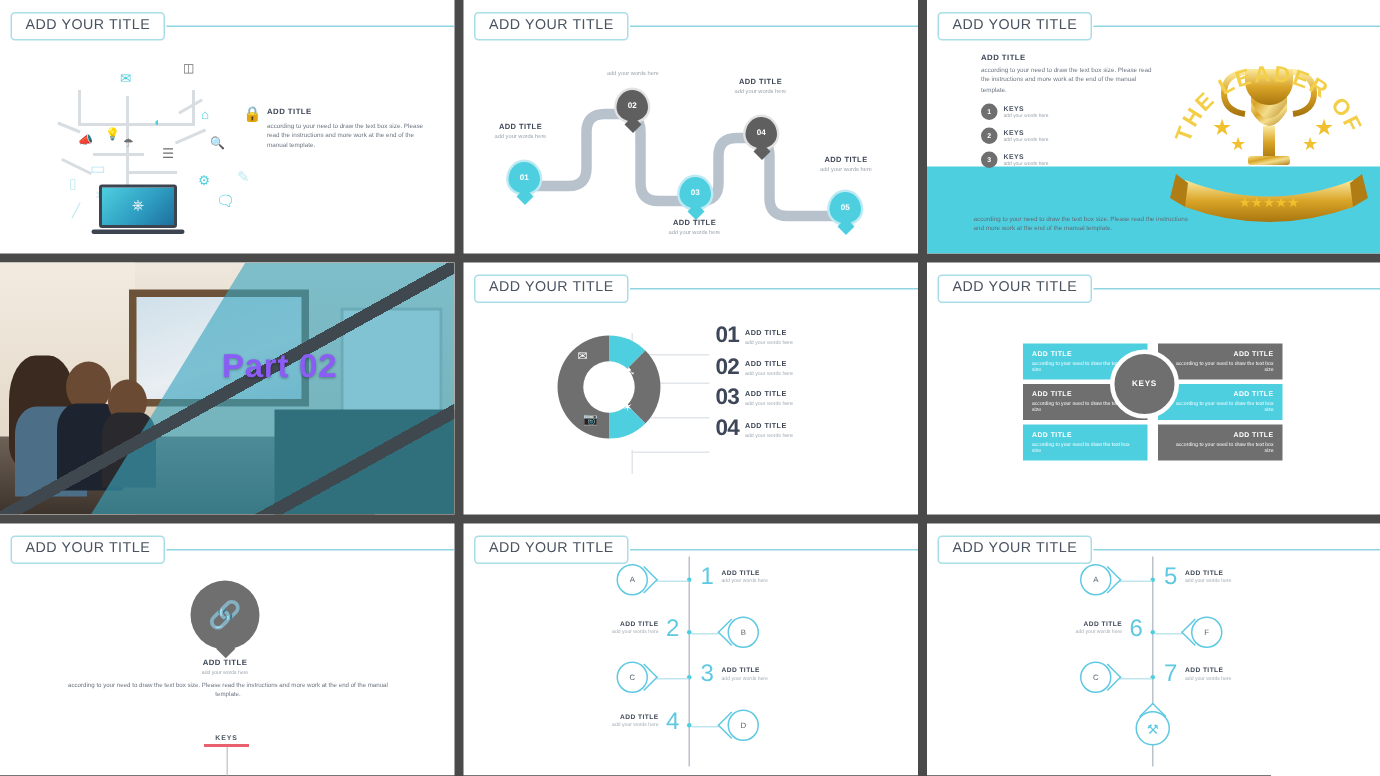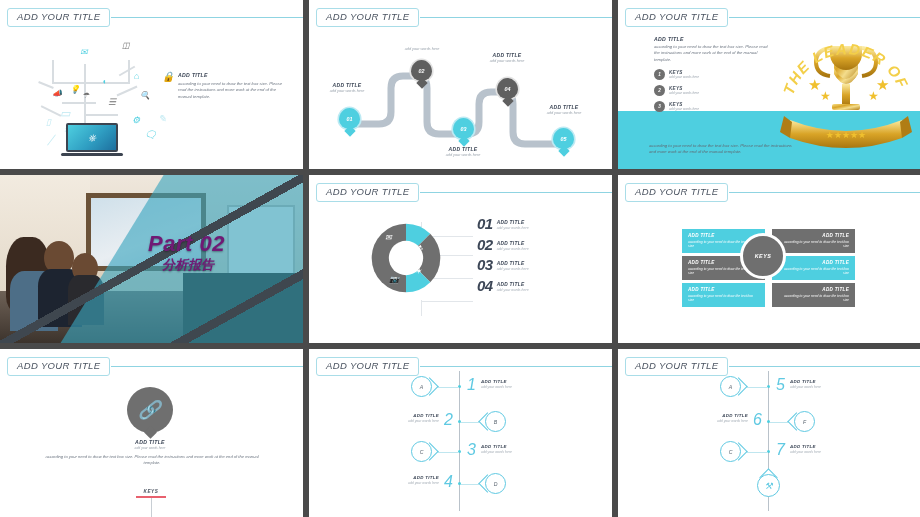--- a/index.html
+++ b/index.html
@@ -5,21 +5,20 @@
   * { box-sizing: border-box; margin:0; padding:0; }
   html,body { width:920px; height:517px; overflow:hidden; background:#4a4a4a; }
   body { font-family:"Liberation Sans", sans-serif; }
 
   .grid {
     width:920px; height:517px;
     display:grid;
     grid-template-columns: 303px 6px 303px 6px 302px;
     grid-template-rows: 169px 6px 168px 6px 168px;
     background:#4a4a4a;
-    font-style:italic;
   }
   .vsep, .hsep { background:#4a4a4a; }
   .slide {
     position:relative; background:#ffffff; overflow:hidden;
   }
 
   
   .title-wrap{
     position:absolute; top:8px; left:7px; right:0; height:18px;
     display:flex; align-items:center;
@@ -106,21 +105,21 @@
     background:#8a6a44; }
   .ph-dark{ position:absolute; right:0; bottom:0; width:120px; height:70px;
     background:#241c14; }
   .ph-tri1{ position:absolute; inset:0;
     background:linear-gradient(to bottom right, transparent 49.3%, #3f474f 49.3%, #3f474f 52.2%, transparent 52.2%); }
   .ph-tri2{ position:absolute; inset:0;
     clip-path: polygon(54% 0, 100% 0, 100% 100%, 20% 100%);
     background:rgba(56,165,190,.62); }
   .ph-tri3{ position:absolute; inset:0;
     background:linear-gradient(to bottom right, transparent 78%, #3f474f 78%, #3f474f 81%, transparent 81%); }
-  .ph-label{ position:absolute; left:148px; top:57px; width:150px; text-align:left; color:#701a75; }
+  .ph-label{ position:absolute; left:148px; top:57px; width:150px; text-align:left; color:#8b5cf6; }
   .ph-label .p1{ font-size:22px; font-weight:bold; letter-spacing:.5px; line-height:24px;
     text-shadow:0 1px 2px rgba(0,0,0,.35); }
   .ph-label .p2{ font-size:13px; font-weight:bold; line-height:15px; margin-top:1px;
     text-shadow:0 1px 2px rgba(0,0,0,.35); font-family:"DejaVu Sans",sans-serif;}
 
   
   .donut{ position:absolute; left:58px; top:44px; width:78px; height:78px; }
   .num-list{ position:absolute; left:168px; top:42px; width:120px; }
   .num-row{ display:flex; align-items:flex-start; gap:4px; margin-bottom:6.5px; }
   .num-big{ font-size:15px; font-weight:bold; color:#3d4757; line-height:14px; letter-spacing:-.5px;}
@@ -395,21 +394,20 @@
       <div class="ph-person" style="left:38px;top:94px;width:44px;height:58px;background:#1d2430;border-radius:30% 30% 0 0;"></div>
       <div class="ph-person" style="left:72px;top:78px;width:26px;height:30px;background:#6a4a33;border-radius:50%;"></div>
       <div class="ph-person" style="left:68px;top:100px;width:36px;height:50px;background:#2a2a2e;border-radius:30% 30% 0 0;"></div>
       <div class="ph-dark"></div>
       <div class="ph-tri2"></div>
       <div class="ph-tri1"></div>
       <div class="ph-tri3"></div>
     </div>
     <div class="ph-label">
       <div class="p1">Part 02</div>
-      <div class="p2" style="margin-left:14px;">分析报告</div>
     </div>
   </div>
 
   <div class="vsep"></div>
 
   <div class="slide">
     <div class="title-wrap">
       <div class="title-box">ADD YOUR TITLE</div>
       <div class="title-rule"></div>
     </div>

